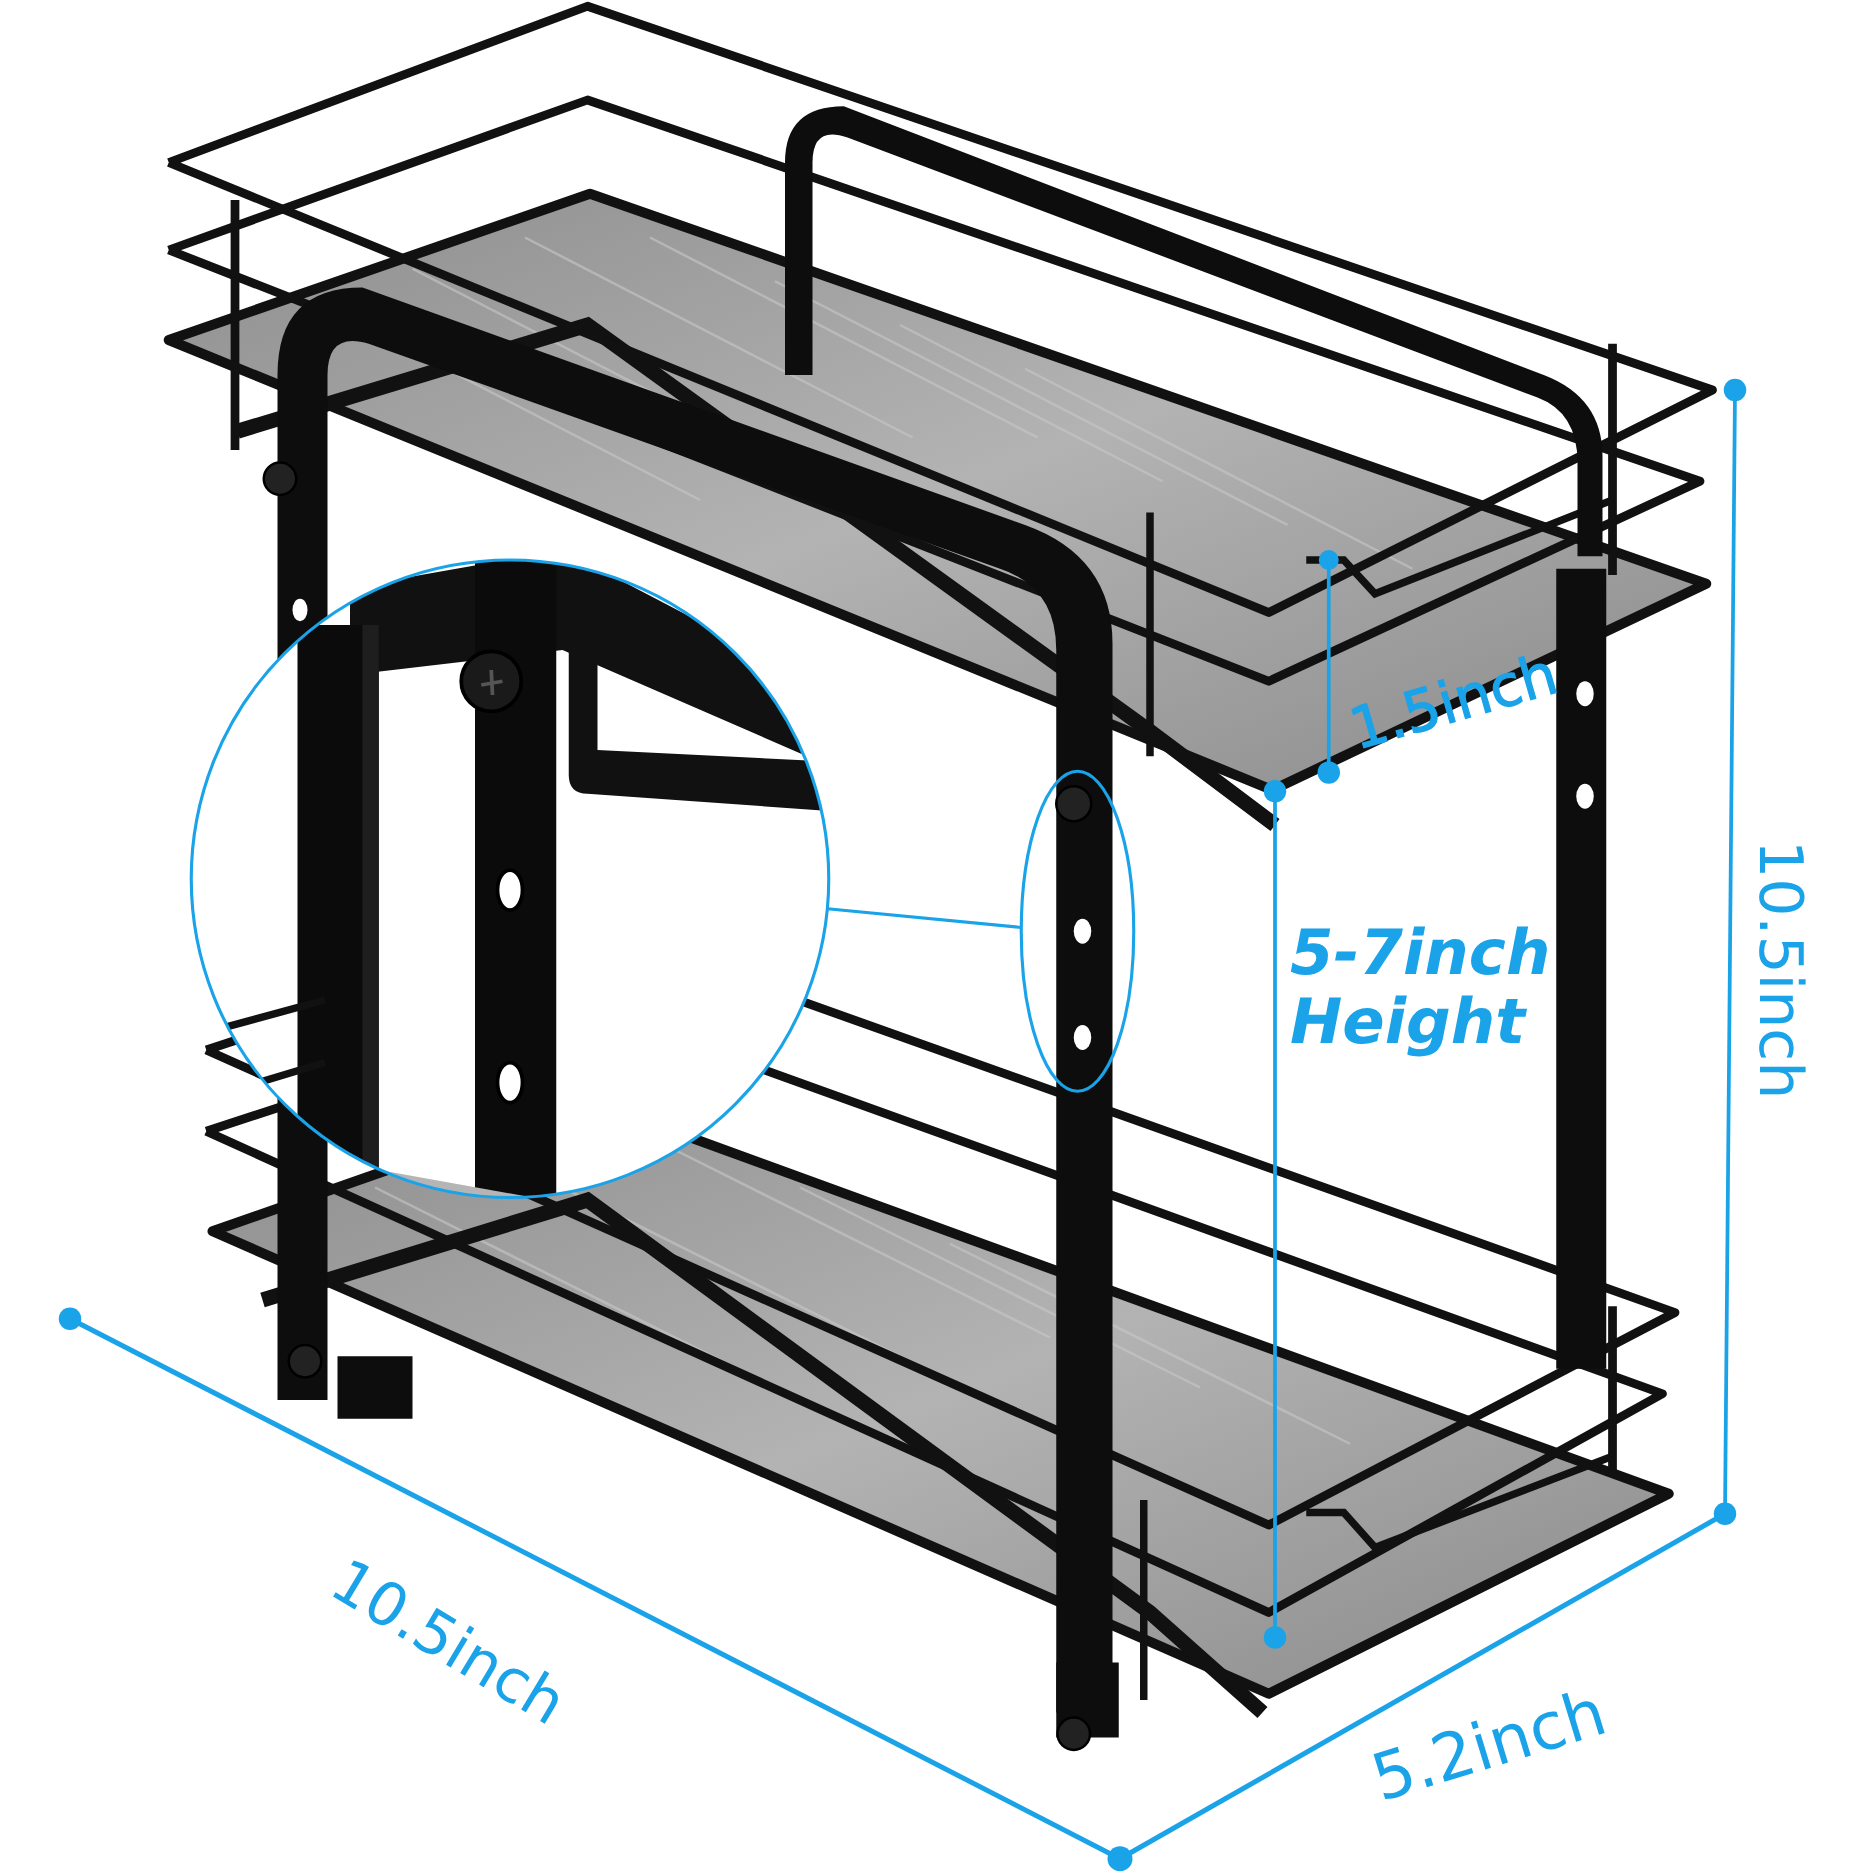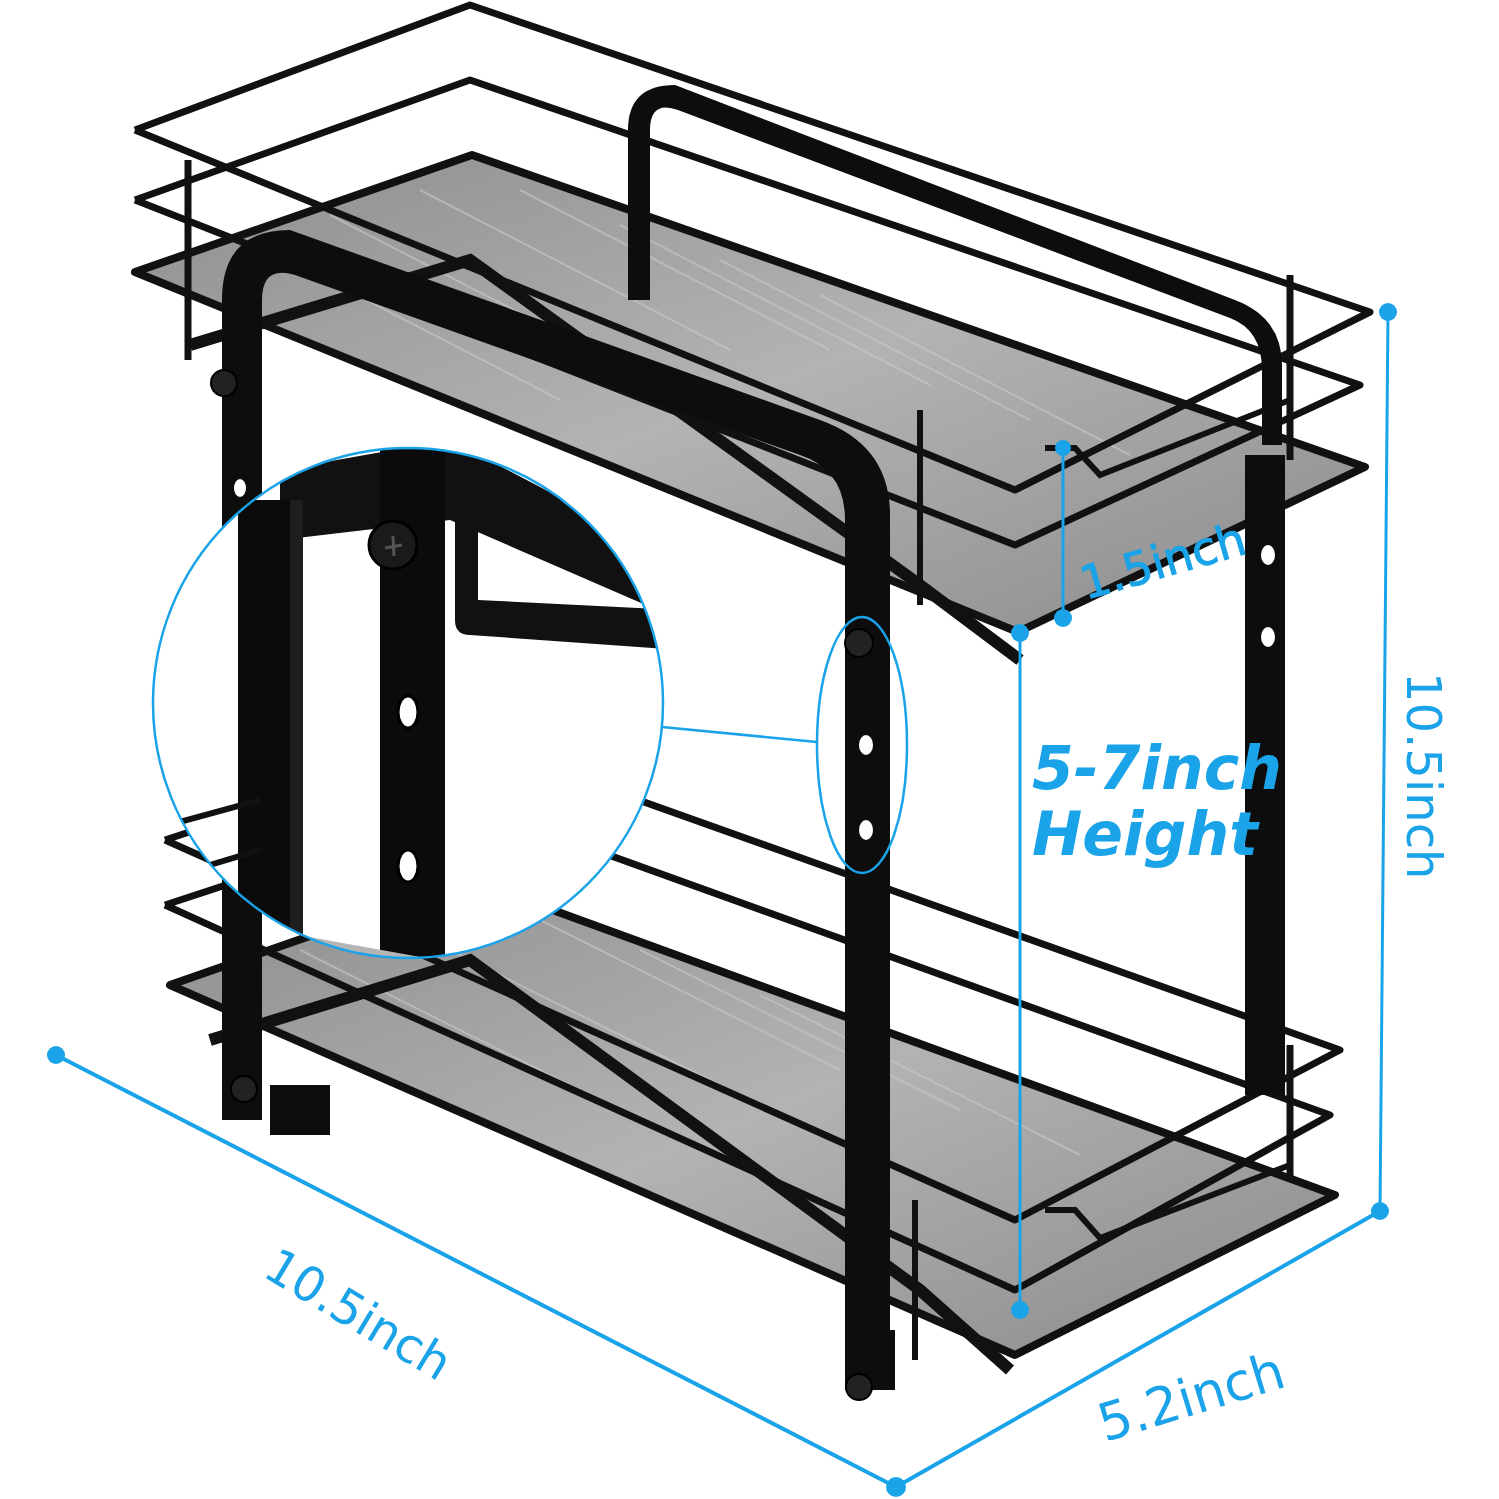--- a/index.html
+++ b/index.html
@@ -1,20 +1,20 @@
 <!DOCTYPE html>
 <html><head>
 <meta charset="utf-8">
 <style>
   html, body { margin: 0; padding: 0; background: #ffffff; }
   body { width: 1499px; height: 1499px; position: relative; overflow: hidden; font-family: "DejaVu Sans", "Liberation Sans", sans-serif; }
   #stage { position: absolute; left: 0; top: 0; width: 1499px; height: 1499px; }
   .dim-label { position: absolute; color: #1aa3e8; white-space: nowrap; line-height: 1; }
   .lbl-15 { left: 1078px; top: 538px; font-size: 46px; transform: rotate(-16deg); -webkit-text-stroke: 1px #1aa3e8; font-weight: normal; }
-  .lbl-height-adj { left: 1032px; top: 735px; font-size: 60px; font-weight: bold; font-style: italic; line-height: 1.1; }
+  .lbl-height-adj { left: 1032px; top: 735px; font-size: 50px; font-weight: bold; font-style: italic; line-height: 1.1; }
   .lbl-105-h { left: 1448px; top: 672px; font-size: 48px; transform: rotate(90deg); transform-origin: 0 0; }
   .lbl-105-w { left: 282px; top: 1240px; font-size: 48px; transform: rotate(31deg); transform-origin: 0 0; }
   .lbl-52 { left: 1092px; top: 1400px; font-size: 52px; transform: rotate(-17deg); transform-origin: 0 0; }
 </style>
 </head>
 <body>
 
 <div id="stage">
   <svg width="1499" height="1499" viewBox="0 0 1499 1499">
     <defs>

